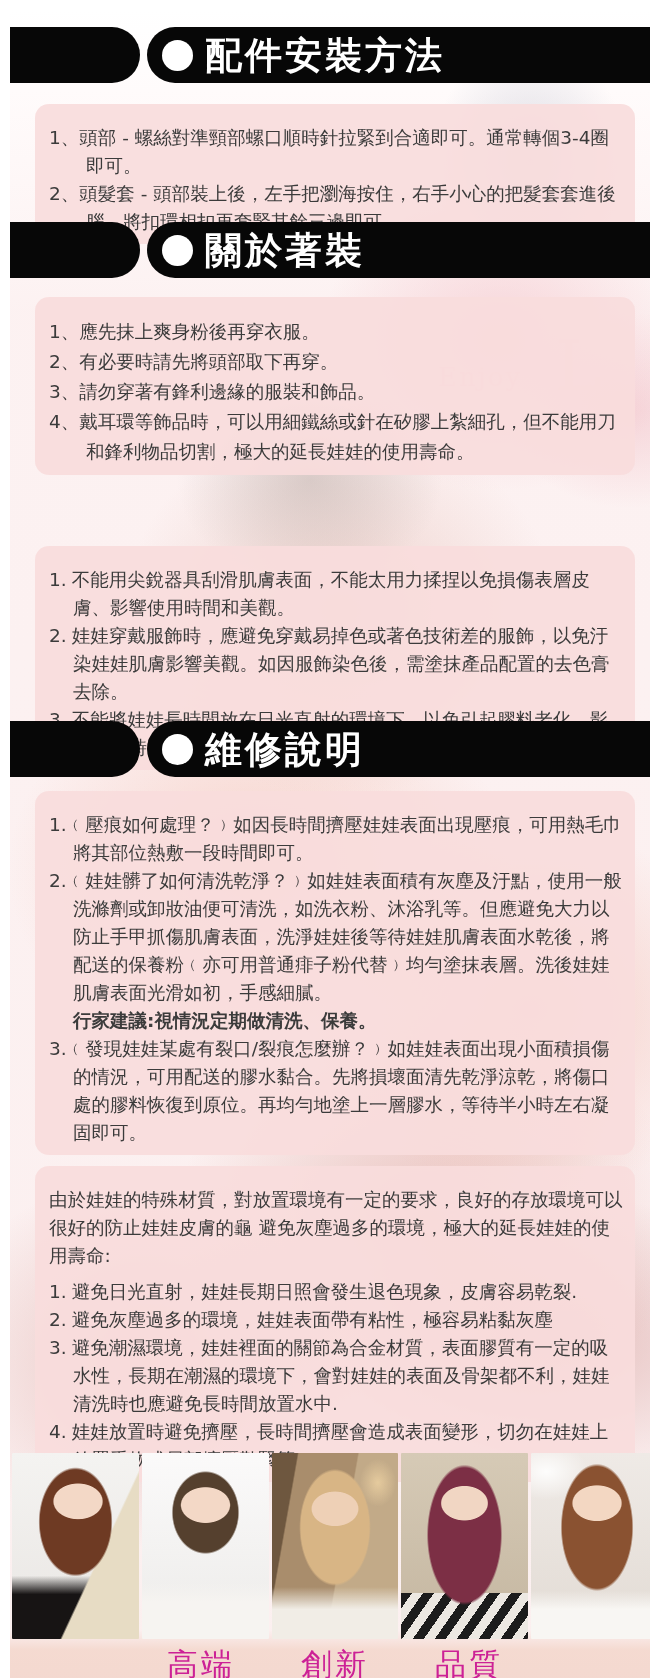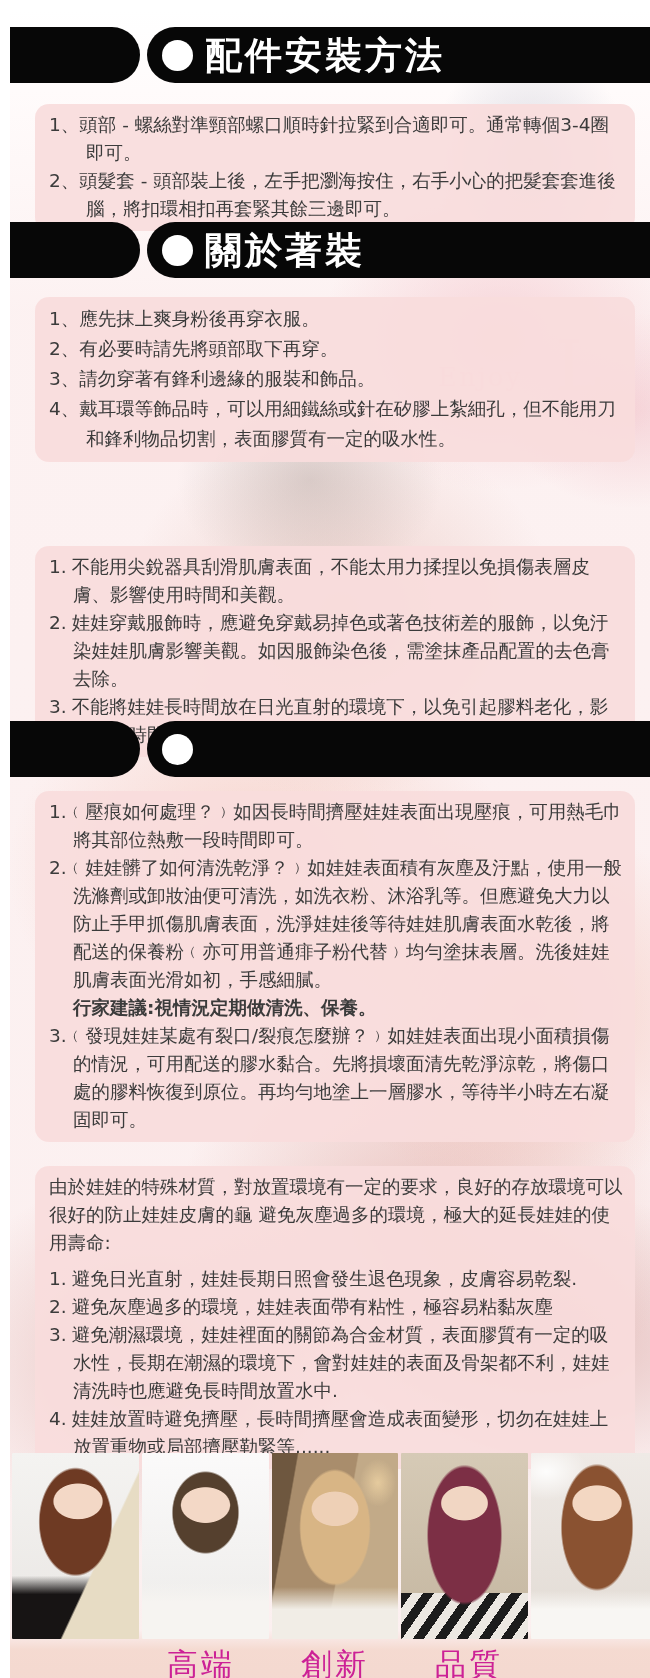--- a/index.html
+++ b/index.html
@@ -52,21 +52,21 @@
   .sec-title{
     margin:0 0 0 12px;
     font-size:37px;line-height:1;font-weight:700;
     color:#ffffff;letter-spacing:3px;white-space:nowrap;
   }
   
   .panel{
     position:absolute;left:25px;right:25px;
     background:rgba(249,220,220,0.92);
     border-radius:14px;
-    padding:7px 12px 8px 14px;
+    padding:20px 12px 8px 14px;
     color:#3b3b3b;
     font-size:18.5px;
   }
   .item{margin:0;line-height:28px;}
   .panel.lh30 .item{line-height:30px;}
   .indent-lg{padding-left:37px;text-indent:-37px;}
   .indent-sm{padding-left:24px;text-indent:-24px;}
   .indent-none{padding-left:24px;text-indent:0;font-weight:bold;}
   .marker{white-space:pre;}
   .mk-dot{margin-right:5px;}
@@ -141,34 +141,35 @@
     <div class="pill-main">
       <span class="dot"></span>
       <h2 class="sec-title">關於著裝</h2>
     </div>
   </div>
 
   <div class="panel lh30" style="top:287px">
     <p class="item indent-lg"><span class="marker">1、</span><span>應先抹上爽身粉後再穿衣服。</span></p>
     <p class="item indent-lg"><span class="marker">2、</span><span>有必要時請先將頭部取下再穿。</span></p>
     <p class="item indent-lg"><span class="marker">3、</span><span>請勿穿著有鋒利邊緣的服裝和飾品。</span></p>
-    <p class="item indent-lg"><span class="marker">4、</span><span>戴耳環等飾品時，可以用細鐵絲或針在矽膠上紮細孔，但不能用刀和鋒利物品切割，表面膠質有一定的吸水性。</span></p>
+    <p class="item indent-lg"><span class="marker">4、</span><span>戴耳環等飾品時，可以用細鐵絲或針在矽膠上紮細孔，但不能用刀和鋒利物品切割，極大的延長娃娃的使用壽命。</span></p>
   </div>
 
 
   <div class="panel" style="top:536px">
     <p class="item indent-sm"><span class="marker mk-dot">1.</span><span>不能用尖銳器具刮滑肌膚表面，不能太用力揉捏以免損傷表層皮膚、影響使用時間和美觀。</span></p>
     <p class="item indent-sm"><span class="marker mk-dot">2.</span><span>娃娃穿戴服飾時，應避免穿戴易掉色或著色技術差的服飾，以免汙染娃娃肌膚影響美觀。如因服飾染色後，需塗抹產品配置的去色膏去除。</span></p>
     <p class="item indent-sm"><span class="marker mk-dot">3.</span><span>不能將娃娃長時間放在日光直射的環境下，以免引起膠料老化，影響使用時間。</span></p>
   </div>
 
   <div class="sec-header" style="top:711px">
     <div class="pill-left"></div>
     <div class="pill-main">
       <span class="dot"></span>
+      <h2 class="sec-title">維修說明</h2>
     </div>
   </div>
 
   <div class="panel" style="top:781px">
     <p class="item indent-sm"><span class="marker">1.</span><span>﹙壓痕如何處理？﹚如因長時間擠壓娃娃表面出現壓痕，可用熱毛巾將其部位熱敷一段時間即可。</span></p>
     <p class="item indent-sm"><span class="marker">2.</span><span>﹙娃娃髒了如何清洗乾淨？﹚如娃娃表面積有灰塵及汙點，使用一般洗滌劑或卸妝油便可清洗，如洗衣粉、沐浴乳等。但應避免大力以防止手甲抓傷肌膚表面，洗淨娃娃後等待娃娃肌膚表面水乾後，將配送的保養粉﹙亦可用普通痱子粉代替﹚均勻塗抹表層。洗後娃娃肌膚表面光滑如初，手感細膩。</span></p>
     <p class="item indent-none"><span>行家建議:視情況定期做清洗、保養。</span></p>
     <p class="item indent-sm"><span class="marker">3.</span><span>﹙發現娃娃某處有裂口/裂痕怎麼辦？﹚如娃娃表面出現小面積損傷的情況，可用配送的膠水黏合。先將損壞面清先乾淨涼乾，將傷口處的膠料恢復到原位。再均勻地塗上一層膠水，等待半小時左右凝固即可。</span></p>
   </div>
 

